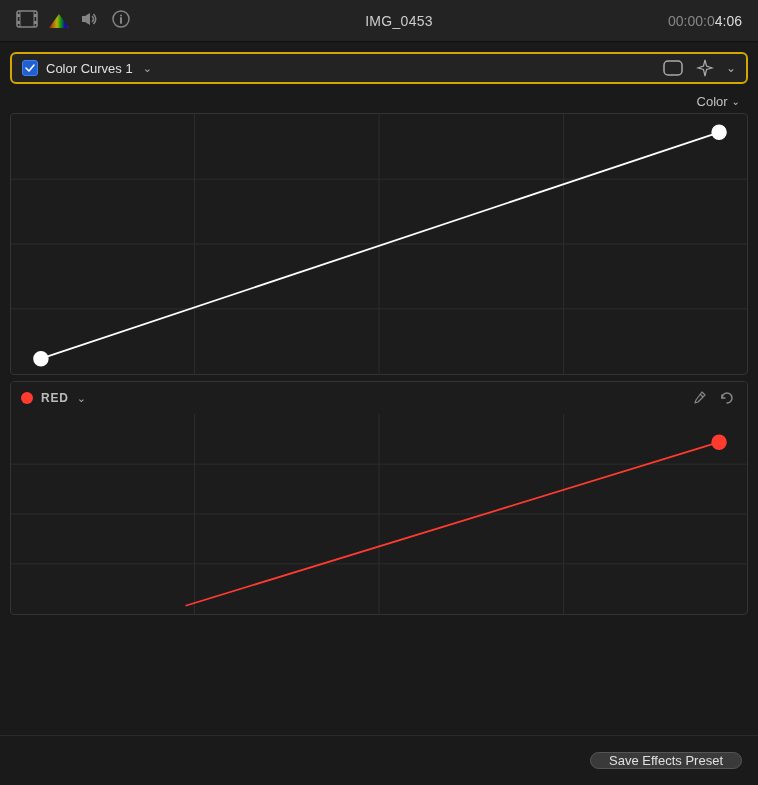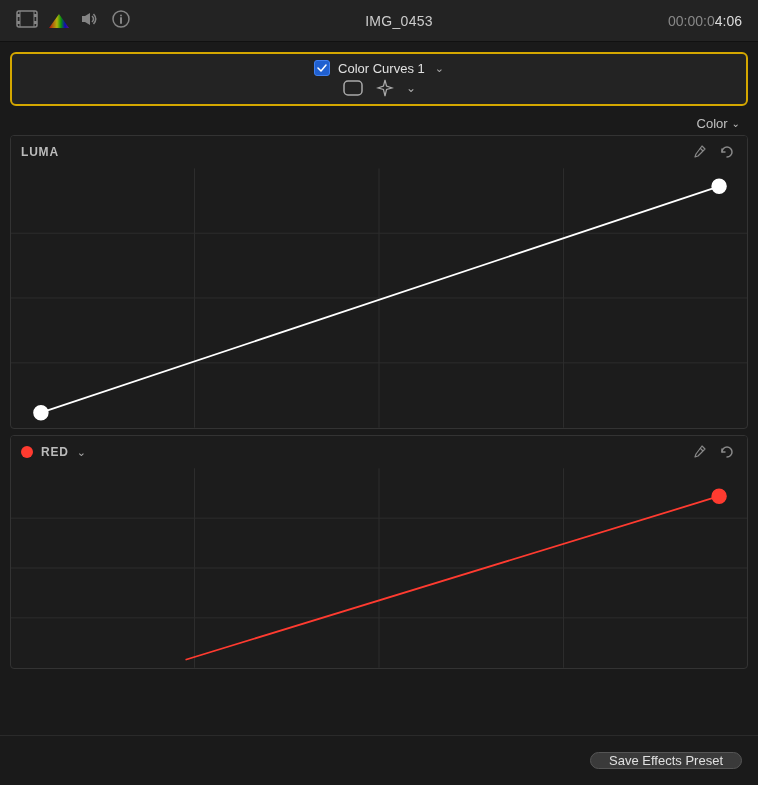--- a/index.html
+++ b/index.html
@@ -47,22 +47,21 @@
 
     
     .effect-header {
       display: flex;
       align-items: center;
       border: 2px solid #d4a700;
       border-radius: 6px;
       margin: 10px 10px 4px 10px;
       padding: 5px 10px;
       background: #232323;
-      height: 54px;
-      flex-direction: column;
+      height: 32px;
     }
     .effect-header-left {
       display: flex;
       align-items: center;
       gap: 8px;
       flex: 1;
     }
     .checkbox-container {
       display: flex;
       align-items: center;
@@ -318,39 +317,20 @@
 </div>
 
 <div class="view-row">
   <button class="view-btn">
     <span>Color</span>
     <span class="view-chevron">⌄</span>
   </button>
 </div>
 
 <div class="curve-section">
-  <div class="curve-header">
-    <span class="curve-label">LUMA</span>
-    <div class="curve-header-icons">
-
-      <span class="curve-icon-btn">
-        <svg width="16" height="16" viewBox="0 0 16 16" fill="none">
-          <path d="M11 2 L14 5 L7 12 L4 13 L5 10 Z" stroke="#888" stroke-width="1.2" fill="none" stroke-linejoin="round"></path>
-          <line x1="9" y1="4" x2="12" y2="7" stroke="#888" stroke-width="1.2"></line>
-        </svg>
-      </span>
-
-      <span class="curve-icon-btn">
-        <svg width="16" height="16" viewBox="0 0 16 16" fill="none">
-          <path d="M3 8 A5 5 0 1 1 8 13" stroke="#888" stroke-width="1.5" fill="none" stroke-linecap="round"></path>
-          <polyline points="3,5 3,8 6,8" stroke="#888" stroke-width="1.5" fill="none" stroke-linecap="round" stroke-linejoin="round"></polyline>
-        </svg>
-      </span>
-    </div>
-  </div>
 
   <div class="curve-canvas">
     <svg viewBox="0 0 738 260" width="738" height="260" style="display:block;">
 
       <line x1="184" y1="0" x2="184" y2="260" class="grid-line"></line>
       <line x1="369" y1="0" x2="369" y2="260" class="grid-line"></line>
       <line x1="554" y1="0" x2="554" y2="260" class="grid-line"></line>
 
       <line x1="0" y1="65" x2="738" y2="65" class="grid-line"></line>
       <line x1="0" y1="130" x2="738" y2="130" class="grid-line"></line>

